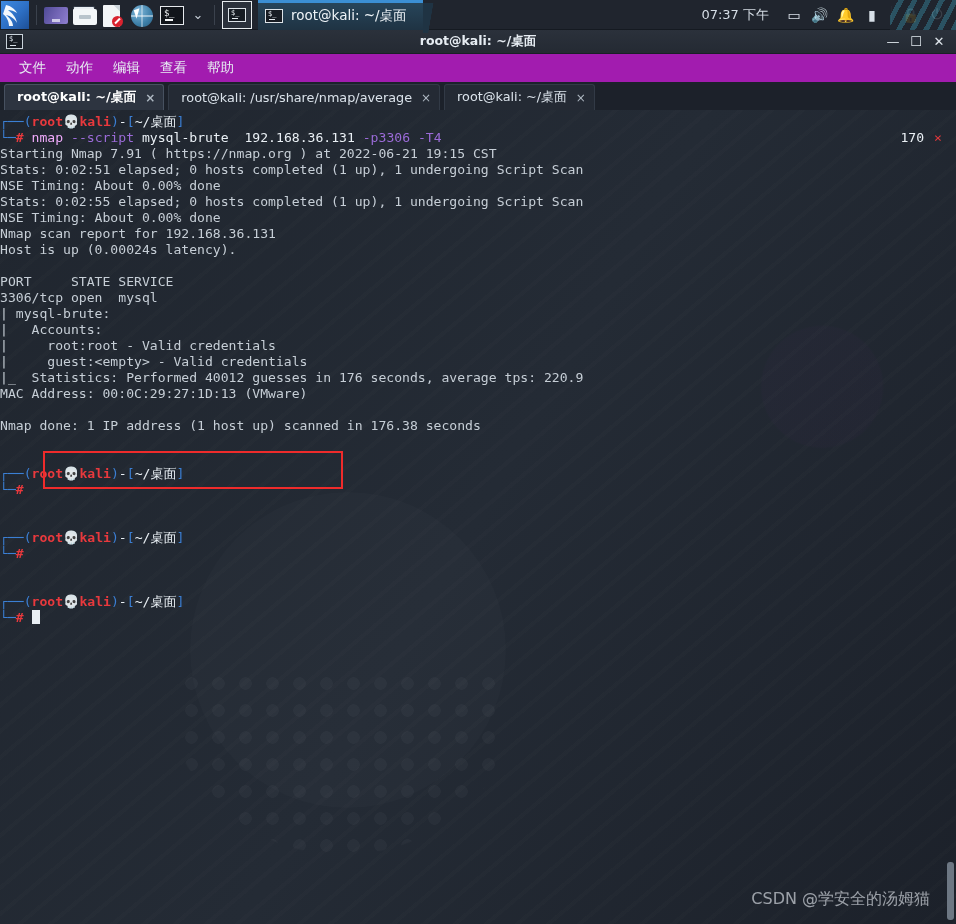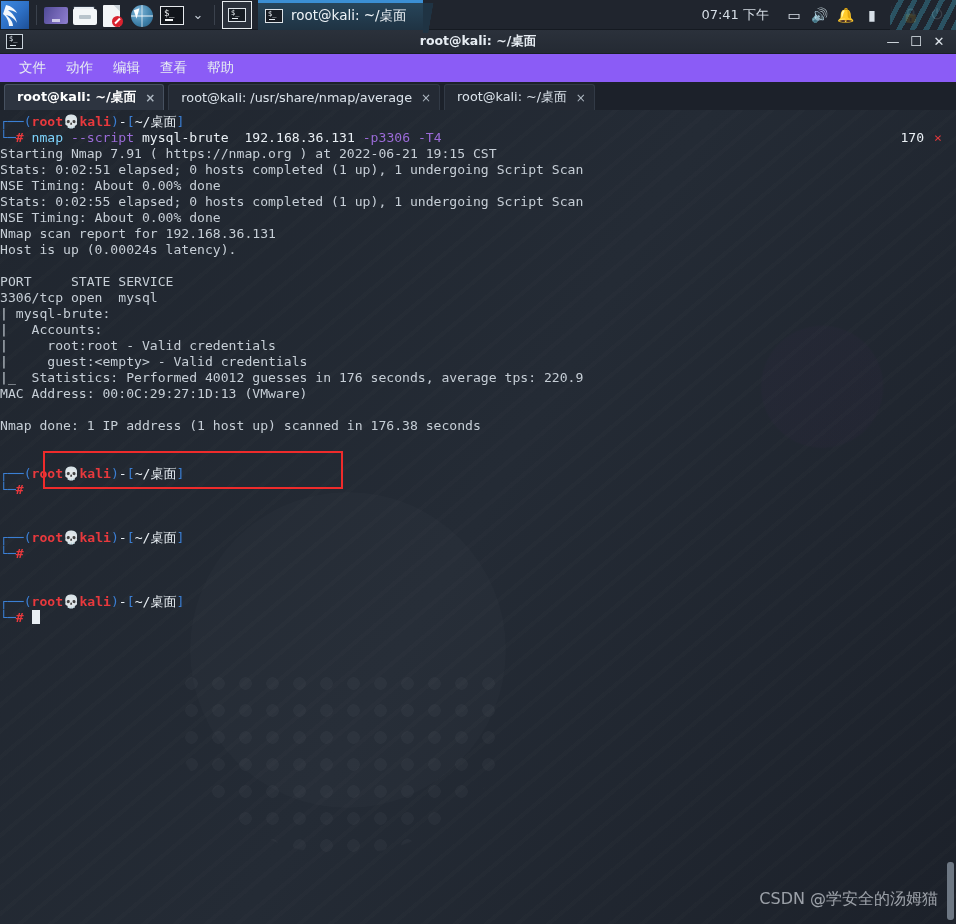--- a/index.html
+++ b/index.html
@@ -158,21 +158,21 @@
   #titlebar .ic .p{position:absolute;left:2px;top:1px;font:7px/1 "DejaVu Sans Mono",monospace;color:#dbe3ea;}
   #titlebar .ic .u{position:absolute;left:3px;bottom:2px;width:6px;height:1px;background:#dbe3ea;}
   #titlebar .tt{
     position:absolute; left:0; right:0; text-align:center;
     color:#e7edf3; font-size:12.5px; font-weight:bold; pointer-events:none;
   }
   #titlebar .wbtns{ margin-left:auto; display:flex; align-items:center; padding-right:6px; gap:1px;}
   #titlebar .wb{ width:22px;height:22px; display:flex;align-items:center;justify-content:center;
     color:#dfe6ec; font-size:13px; }
   #menubar{
-    height:28px; flex:none; background:#8b5cf6; display:flex; align-items:center;
+    height:28px; flex:none; background:#a21caf; display:flex; align-items:center;
     padding-left:10px; gap:2px;
   }
   #menubar .mi{
     color:#e6ecf2; font-size:13.5px; padding: 3px 9px; border-radius:2px; white-space:nowrap;
   }
   #tabbar{
     height:28px; flex:none; background:#1c212a; display:flex; align-items:flex-end;
     padding: 0 0 0 4px; gap:4px;
   }
   .tab{
@@ -213,21 +213,21 @@
     margin:0; padding: 4px 0 0 0;
     font-family: "DejaVu Sans Mono", "Liberation Mono", monospace;
     font-size: 13.1px; line-height: 16px;
     color: #e3e9ef;
     white-space: pre;
     z-index: 3;
   }
   .ln { display:block; height:16px; }
   .c-redb { color:#e8393d; font-weight:bold; }
   .c-blue { color:#3b7fd4; }
-  .c-cyan { color:#7dd3fc; }
+  .c-cyan { color:#f0abfc; }
   .c-mag { color:#9b6bd8; }
   .c-white{ color:#eaf0f5; }
   .c-grey { color:#c6ced6; }
   .skull { color:#d8dfe6; }
   .exit-code{
     position:absolute; right:14px; top:20px; z-index:4;
     font-family:"DejaVu Sans Mono", monospace; font-size:13.1px;
     color:#eaf0f5;
   }
   .exit-code .x{ color:#e8393d; margin-left:10px; }
@@ -238,21 +238,21 @@
   }
   .cursor-blk{
     display:inline-block; width:8px; height:14px; background:#e9eff4;
     vertical-align:-2px;
   }
   #scrollbar{
     position:absolute; right:2px; bottom:4px; width:7px; height:58px;
     background:#6d7783; border-radius:3px; z-index:8;
   }
   #watermark{
-    position:absolute; right:18px; bottom:14px; z-index:9;
+    position:absolute; right:26px; bottom:14px; z-index:9;
     color: rgba(232,238,243,.62); font-size:16px;
     font-family:"DejaVu Sans","Liberation Sans",sans-serif;
   }
 </style>
 </head>
 <body>
 
 <div id="taskbar">
   <div class="diag-stripes"></div>
   <div class="tb-left">
@@ -302,21 +302,21 @@
     <div class="tb-window">
       <div class="mini-term">
         <span class="p">$_</span>
           <span class="u"></span>
       </div>
       <span class="lbl">root@kali: ~/桌面</span>
     </div>
   </div>
 
   <div class="tb-right">
-    <span class="tb-clock">07:41 下午</span>
+    <span class="tb-clock">07:37 下午</span>
     <span class="ti">▭</span>
     <span class="ti">🔊</span>
     <span class="ti">🔔</span>
     <span class="ti">▮</span>
     <span class="sep"></span>
     <span class="ti">🔒</span>
     <span class="ti">⏻</span>
   </div>
 </div>
 

